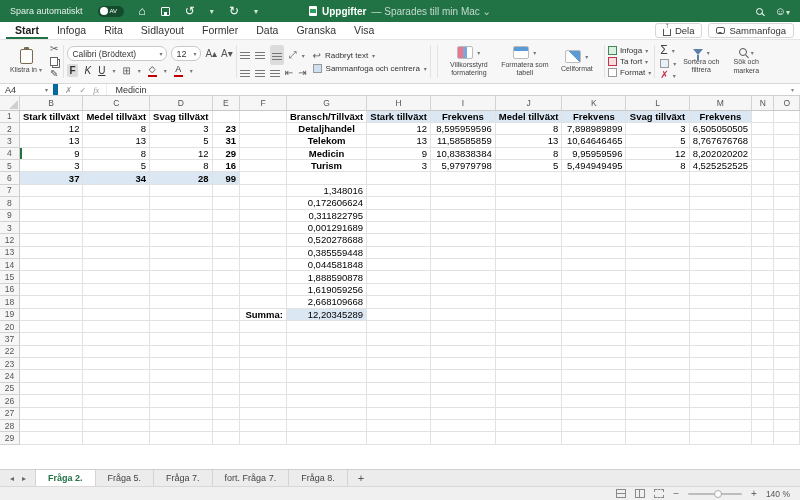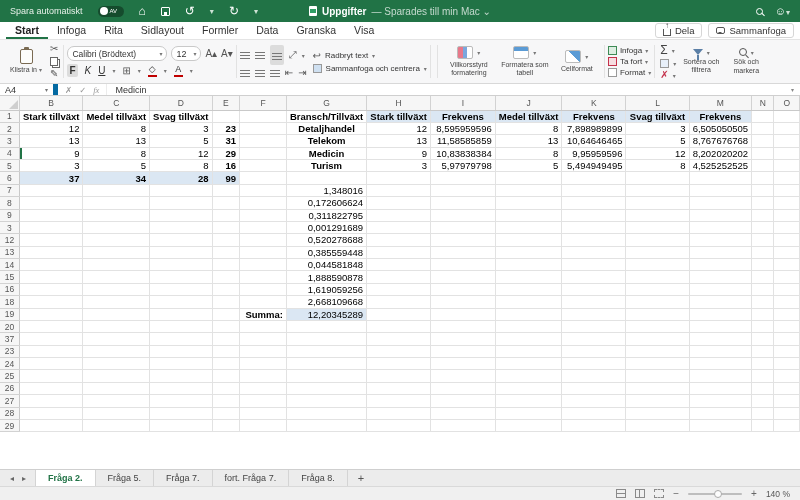--- a/index.html
+++ b/index.html
@@ -700,20 +700,37 @@
           <td></td>
           <td></td>
           <td></td>
           <td></td>
           <td></td>
           <td></td>
           <td></td>
           <td></td>
         </tr>
         <tr style="height: 12.38px;">
+          <td class="rh">22</td>
+          <td></td>
+          <td></td>
+          <td></td>
+          <td></td>
+          <td></td>
+          <td></td>
+          <td></td>
+          <td></td>
+          <td></td>
+          <td></td>
+          <td></td>
+          <td></td>
+          <td></td>
+          <td></td>
+        </tr>
+        <tr style="height: 12.38px;">
           <td class="rh">23</td>
           <td></td>
           <td></td>
           <td></td>
           <td></td>
           <td></td>
           <td></td>
           <td></td>
           <td></td>
           <td></td>

